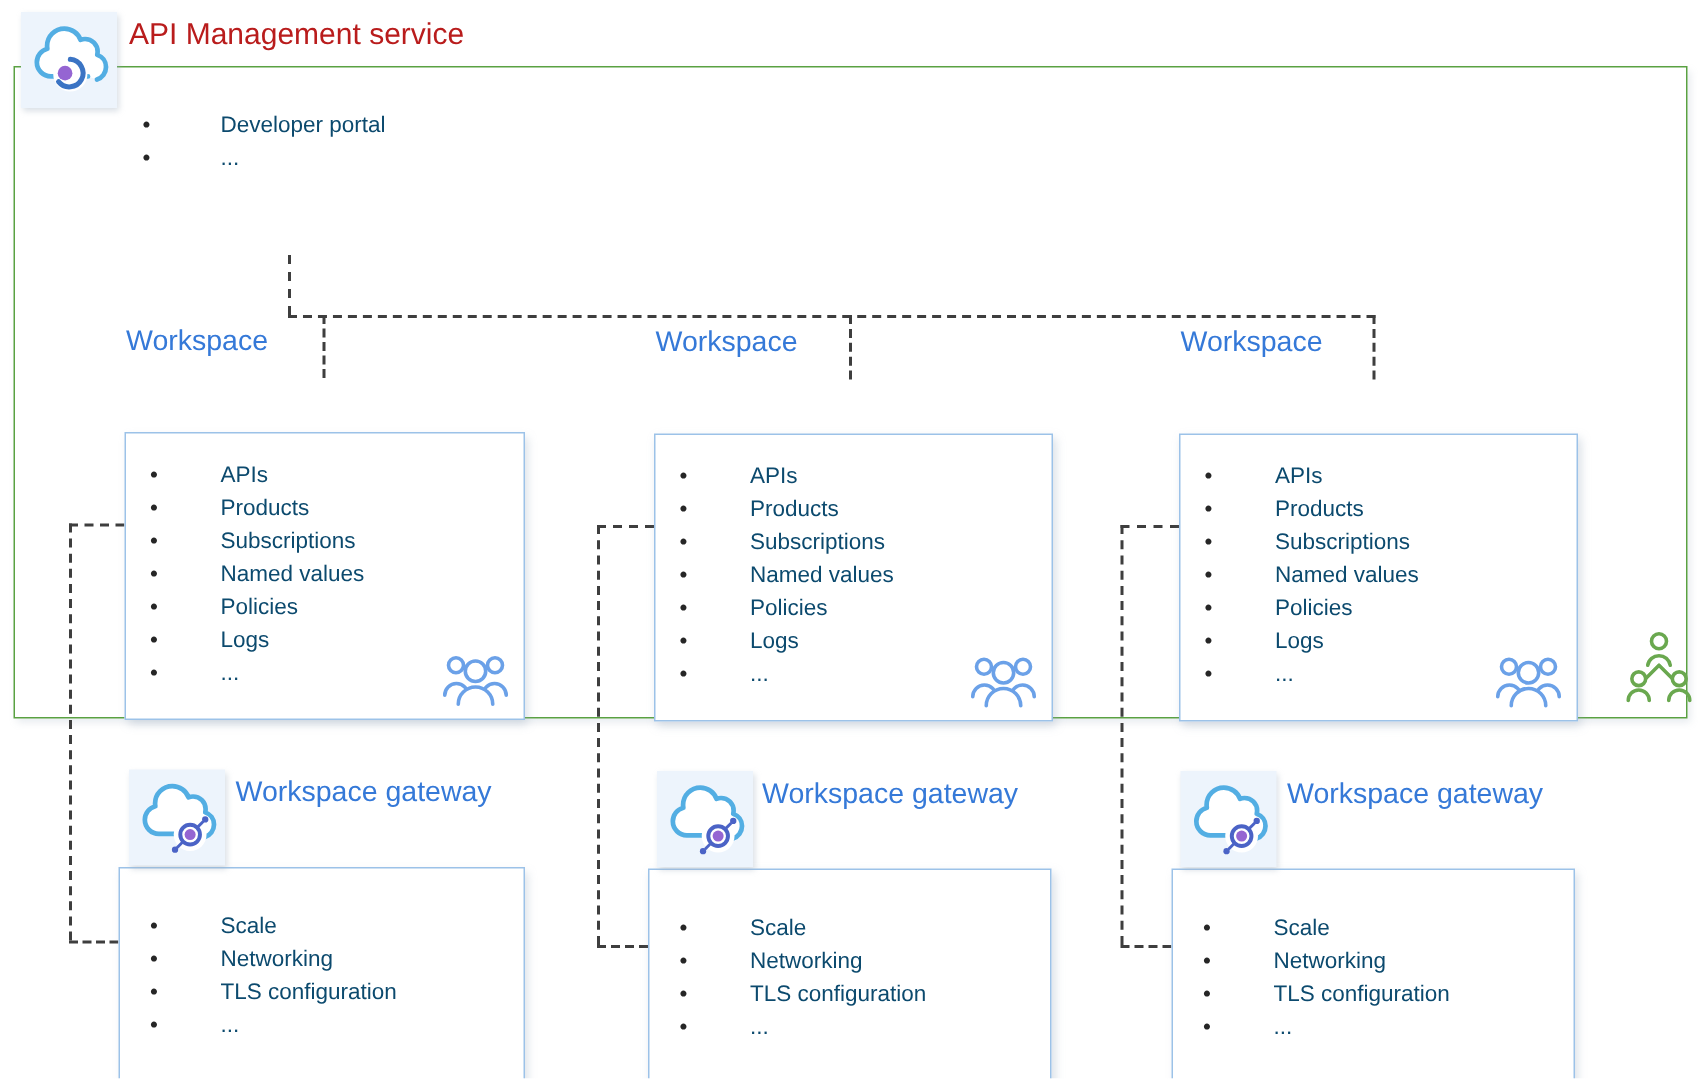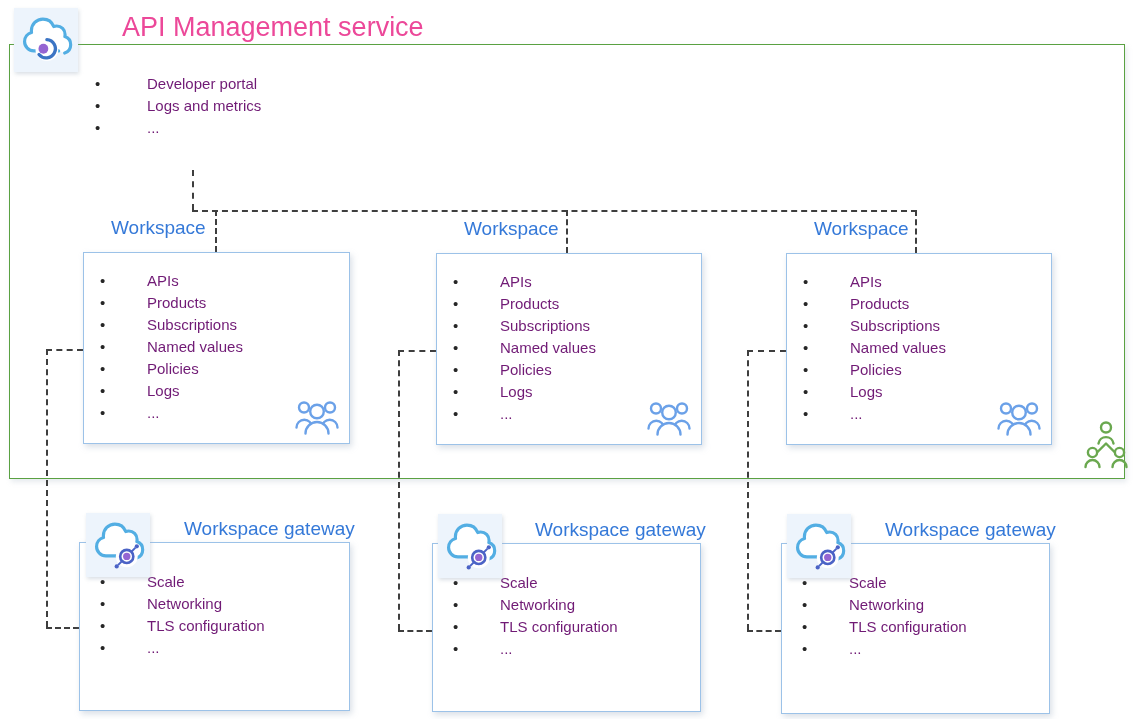--- a/index.html
+++ b/index.html
@@ -8,52 +8,52 @@
     font-family:"Liberation Sans", sans-serif;color:#262626;
   }
   
   .service-box{
     position:absolute;left:9px;top:44px;width:1114px;height:433px;
     border:1.5px solid #5aa142;background:#ffffff;
     box-shadow:2px 3px 5px rgba(160,175,190,.25);z-index:0;
   }
   .card{
     position:absolute;background:#ffffff;border:1.5px solid #9cc2e8;
-    box-shadow:2px 3px 6px rgba(150,165,185,.35);z-index:2;box-sizing:border-box;
+    box-shadow:2px 3px 6px rgba(150,165,185,.35);z-index:2;box-sizing:border-box;margin-top:36px;
   }
   #ws-card-0{left:83px;top:252px;width:267px;height:192px;}
   #ws-card-1{left:436px;top:253px;width:266px;height:192px;}
   #ws-card-2{left:786px;top:253px;width:266px;height:192px;}
   #gw-card-0{left:79px;top:542px;width:271px;height:169px;}
   #gw-card-1{left:432px;top:543px;width:269px;height:169px;}
   #gw-card-2{left:781px;top:543px;width:269px;height:171px;}
   
   .green-title{
-    position:absolute;left:86px;top:12px;font-size:27px;color:#ec4899;z-index:3;white-space:nowrap;margin-left:36px;
-  }
-  .blue-title{position:absolute;font-size:19px;color:#3579d8;z-index:3;white-space:nowrap;margin-left:27px;}
+    position:absolute;left:86px;top:12px;font-size:20px;color:#b91c1c;z-index:3;white-space:nowrap;
+  }
+  .blue-title{position:absolute;font-size:19px;color:#3579d8;z-index:3;white-space:nowrap;}
   #ws-title-0{left:84px;top:217px;}
   #ws-title-1{left:437px;top:218px;}
   #ws-title-2{left:787px;top:218px;}
   #gw-title-0{left:157px;top:518px;}
   #gw-title-1{left:508px;top:519px;}
   #gw-title-2{left:858px;top:519px;}
   
   .icon-sq{
     position:absolute;width:64px;height:64px;background:#edf4fc;z-index:3;
     box-shadow:1px 2px 4px rgba(160,175,190,.4);display:flex;align-items:center;justify-content:center;
   }
   #apim-icon{left:14px;top:8px;}
   #gw-icon-0{left:86px;top:513px;}
   #gw-icon-1{left:438px;top:514px;}
   #gw-icon-2{left:787px;top:514px;}
   
   ul.blist{list-style:none;margin:0;padding:0;position:absolute;z-index:3;}
   ul.blist li{
-    position:relative;line-height:22px;font-size:15px;color:#701a75;
+    position:relative;line-height:22px;font-size:15px;color:#0c4a6e;
     padding-left:47px;white-space:nowrap;
   }
   ul.blist li::before{content:"\2022";position:absolute;left:0;top:0;color:#262626;}
   #service-list{left:95px;top:73px;}
   #service-list li{padding-left:52px;}
   .ws-list{left:16px;top:17px;}
   .gw-list{left:20px;top:28px;}
   .gw-list li{line-height:23px;}
   
   .team-icon{position:absolute;right:10px;bottom:8px;z-index:3;}
@@ -102,21 +102,20 @@
     <svg width="56" height="56" viewBox="0 0 64 64">
       <path d="M46.5 44.5 H18.2 C12.3 44.5 7.5 39.7 7.5 33.8 c0-5 3.4-9.2 8-10.4 -0.1-0.7-0.2-1.4-0.2-2.1 0-7.3 5.9-13.2 13.2-13.2 5.6 0 10.4 3.5 12.3 8.5 1.1-0.4 2.2-0.6 3.4-0.6 5.3 0 9.6 4.3 9.6 9.6 0 0.9-0.1 1.7-0.3 2.5 3.9 1.3 6.7 5 6.7 9.3 0 4.4-2.9 8.2-6.9 9.5" fill="#ffffff" stroke="#53aee3" stroke-width="3.6" stroke-linecap="round" stroke-linejoin="round"></path>
       <circle cx="33" cy="43" r="13" fill="#ffffff"></circle>
       <path d="M33 31.5 A 10.5 10.5 0 1 1 24 48.5" fill="none" stroke="#3b74c4" stroke-width="3.8" stroke-linecap="round"></path>
       <circle cx="29" cy="42" r="5.6" fill="#9565d2"></circle>
     </svg>
   </div>
   <div class="green-title">API Management service</div>
   <ul class="blist" id="service-list">
       <li>Developer portal</li>
-      <li>Logs and metrics</li>
       <li>...</li>
     </ul>
 
   <div class="blue-title" id="ws-title-0">Workspace</div>
   <div class="blue-title" id="ws-title-1">Workspace</div>
   <div class="blue-title" id="ws-title-2">Workspace</div>
 
   <div class="card" id="ws-card-0">
     <ul class="blist ws-list">
         <li>APIs</li>

